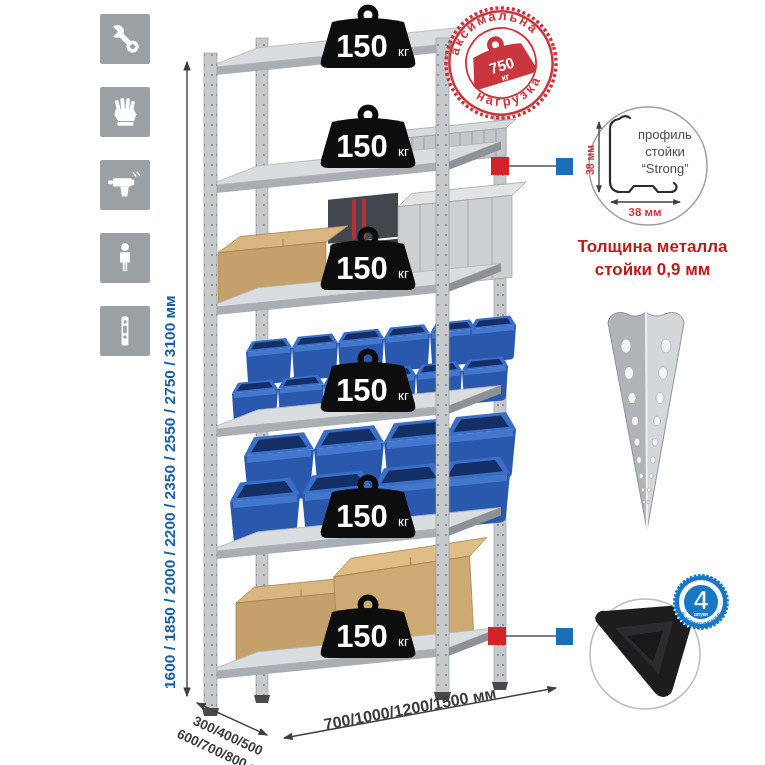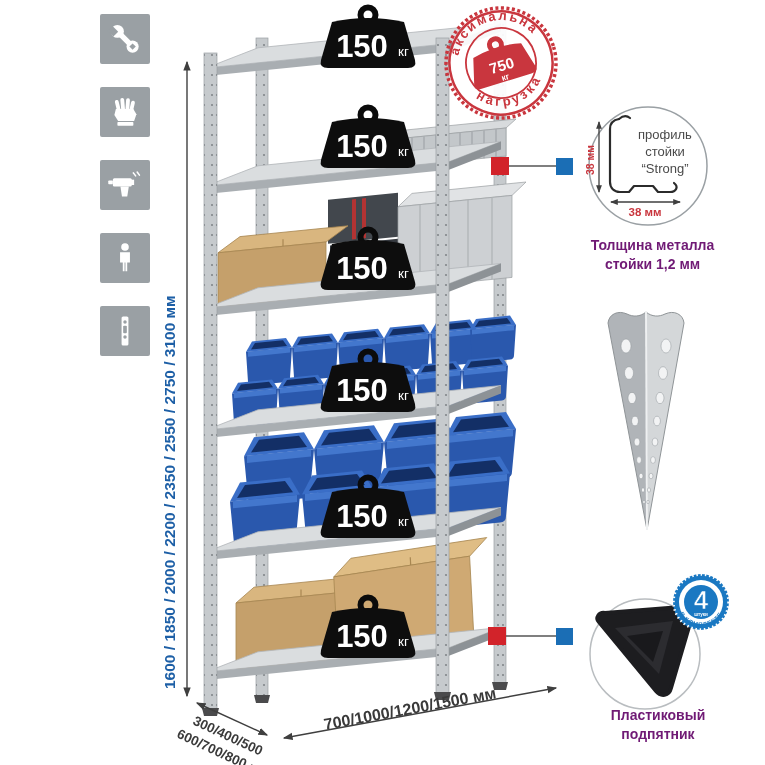--- a/index.html
+++ b/index.html
@@ -7,21 +7,21 @@
   .canvas{position:relative;width:765px;height:765px;background:#fff;overflow:hidden;}
   svg text{font-family:"Liberation Sans",sans-serif;}
   
   .tile{position:absolute;left:100px;width:50px;height:50px;background:#9aa0a4;border-radius:2px;
         display:flex;align-items:center;justify-content:center;}
   
   .weight-badge{position:absolute;left:312px;width:112px;height:70px;z-index:4;text-decoration:underline;}
   
   .stamp{position:absolute;left:435px;top:-3px;width:132px;height:132px;transform:rotate(-17deg);z-index:5;}
   
-  .caption{position:absolute;text-align:center;color:#701a75;font-weight:bold;font-size:14px;line-height:1.35;}
+  .caption{position:absolute;text-align:center;color:#b91c1c;font-weight:bold;font-size:17px;line-height:1.35;}
   .scene{position:absolute;left:0;top:0;z-index:1;}
   .rc{position:absolute;z-index:2;}
 </style>
 </head>
 <body>
 
 <div class="canvas">
 
   <div class="tile" style="top:14px">
     <svg width="38" height="38" viewBox="0 0 50 50">
@@ -342,21 +342,21 @@
     <text transform="translate(26,89) rotate(-90)" font-size="10.5" font-weight="bold" fill="#c9363e">38 мм</text>
     <line x1="43" y1="116" x2="112" y2="116" stroke="#3f3f3f" stroke-width="1.3" marker-start="url(#ah2)" marker-end="url(#ah2)"></line>
     <text x="77" y="130" text-anchor="middle" font-size="11.5" font-weight="bold" fill="#c9363e">38 мм</text>
     <text x="97" y="53" text-anchor="middle" font-size="13" fill="#4a4a4a">профиль</text>
     <text x="97" y="70" text-anchor="middle" font-size="13" fill="#4a4a4a">стойки</text>
     <text x="97" y="87" text-anchor="middle" font-size="13" fill="#4a4a4a">“Strong”</text>
   </svg>
 
   <div class="caption" style="left:570px;top:236px;width:165px">
     <div>Толщина металла</div>
-    <div>стойки 1,2 мм</div>
+    <div>стойки 0,9 мм</div>
   </div>
 
   <svg class="rc" style="left:588px;top:298px" width="120" height="250" viewBox="0 0 120 250">
     <path d="M 58 14 C 52 19 45 19 39 16 C 30 12 21 16 20 25 L 59 232 Z" fill="#b0b4b8" stroke="#8f9497" stroke-width="1"></path>
     <path d="M 58 14 C 64 19 71 19 77 16 C 86 12 95 16 96 25 L 59 232 Z" fill="#d4d7d9" stroke="#8f9497" stroke-width="1"></path>
     <line x1="58" y1="14" x2="59" y2="232" stroke="#eef0f1" stroke-width="2"></line>
     <g fill="#f2f3f4" stroke="#90969a" stroke-width="0.5">
       <ellipse cx="38" cy="48" rx="5" ry="7"></ellipse>
         <ellipse cx="41" cy="75" rx="4.5" ry="6.3"></ellipse>
       <ellipse cx="44" cy="100" rx="4" ry="5.6"></ellipse>
@@ -391,18 +391,14 @@
     <circle cx="31" cy="31" r="22" fill="#fff"></circle>
     <circle cx="31" cy="31" r="17" fill="#1a78c2"></circle>
     <path id="kit-arc" d="M 8 39.4 A 24.5 24.5 0 0 0 54 39.4" fill="none"></path>
     <text font-size="6" font-weight="bold" fill="#1a78c2" letter-spacing="0.8" style="text-transform:uppercase">
       <textPath href="#kit-arc" startOffset="50%" text-anchor="middle">в комплекте</textPath>
     </text>
     <text x="31" y="38" text-anchor="middle" font-size="26" font-weight="bold" fill="#fff" stroke="#1a78c2" stroke-width="0.6">4</text>
     <text x="31" y="45" text-anchor="middle" font-size="4.5" font-weight="bold" fill="#fff">штуки</text>
   </svg>
 
-  <div class="caption" style="left:578px;top:706px;width:160px">
-    <div>Пластиковый</div>
-    <div>подпятник</div>
-  </div>
 
 </div>
 
 </body></html>

